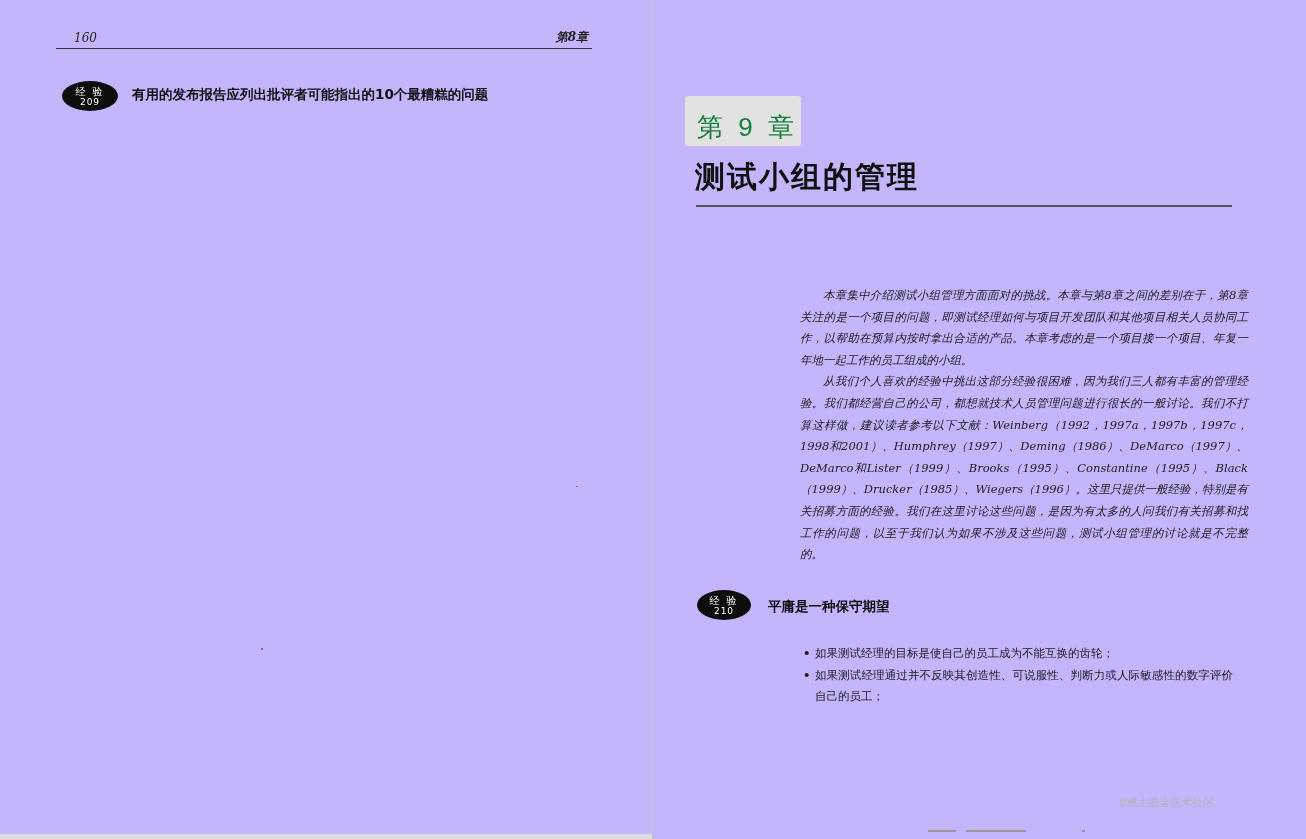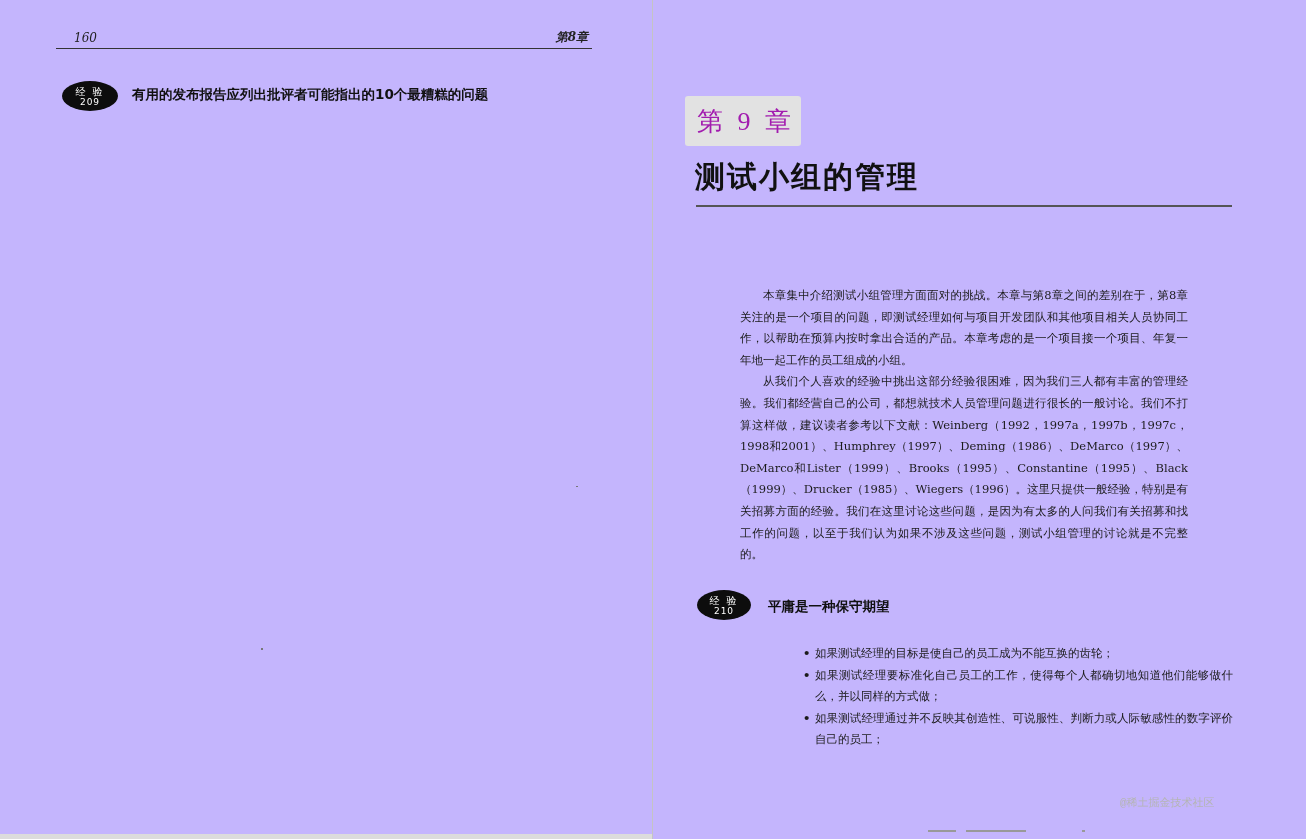--- a/index.html
+++ b/index.html
@@ -39,27 +39,27 @@
   .left-body { left: 143px; top: 127px; width: 450px; }
   .left-body p { margin: 0; }
   .indent { text-indent: 2em; }
   .hang { margin-left: -6px !important; }
 
   
   .chapter-label {
     position: absolute; left: 685px; top: 96px; width: 116px; height: 50px;
     background: #e2e2e2; border-radius: 3px;
   }
-  .chapter-label span { position: absolute; left: 12px; top: 8px; font-family: Liberation Serif, serif;
-    font-size: 26px; color: #a21caf; letter-spacing: 4px; }
+  .chapter-label span { position: absolute; left: 12px; top: 14px; font-family: Liberation Sans, sans-serif;
+    font-size: 26px; color: #15803d; letter-spacing: 4px; }
   .chapter-title { position: absolute; left: 695px; top: 157px; font-family: "DejaVu Sans", sans-serif;
     font-weight: bold; font-size: 30px; color: #111; letter-spacing: 2px; }
   .chapter-rule { position: absolute; left: 696px; top: 205px; width: 536px; height: 1.5px; background: #555; }
 
-  .right-body { left: 740px; top: 285px; width: 448px; }
+  .right-body { left: 800px; top: 285px; width: 448px; font-style: italic; }
   .right-body p { margin: 0; }
 
   .bullets { position: absolute; left: 803px; top: 643px; width: 430px; margin: 0; padding: 0; list-style: none;
     font-size: 11.5px; line-height: 21.6px; color: #1b1b1b; }
   .bullets li { position: relative; padding-left: 12px; text-align: justify; }
   .bullets li::before { content: "•"; position: absolute; left: 0; top: 0; font-weight: bold; }
 
   .watermark { position: absolute; left: 1120px; top: 795px; font-family: Liberation Mono, monospace;
     font-size: 11px; color: #b5b5b5; }
   .speck { position: absolute; background: #777; }
@@ -101,21 +101,20 @@
 </div>
 
 <div class="exp-badge badge-210">
   <span class="b1">经 验</span>
   <span class="b2">210</span>
 </div>
 <div class="exp-title exp-title-210">平庸是一种保守期望</div>
 
 <ul class="bullets">
   <li>如果测试经理的目标是使自己的员工成为不能互换的齿轮；</li>
-  <li>如果测试经理要标准化自己员工的工作，使得每个人都确切地知道他们能够做什么，并以同样的方式做；</li>
   <li>如果测试经理通过并不反映其创造性、可说服性、判断力或人际敏感性的数字评价自己的员工；</li>
 </ul>
 
 <div class="watermark">@稀土掘金技术社区</div>
 
 <div class="speck" style="left:928px;top:830px;width:28px;height:1.5px;background:#999;"></div>
 <div class="speck" style="left:966px;top:830px;width:60px;height:1.5px;background:#999;"></div>
 <div class="speck" style="left:1082px;top:830px;width:3px;height:1.5px;background:#999;"></div>
 
 </body></html>

